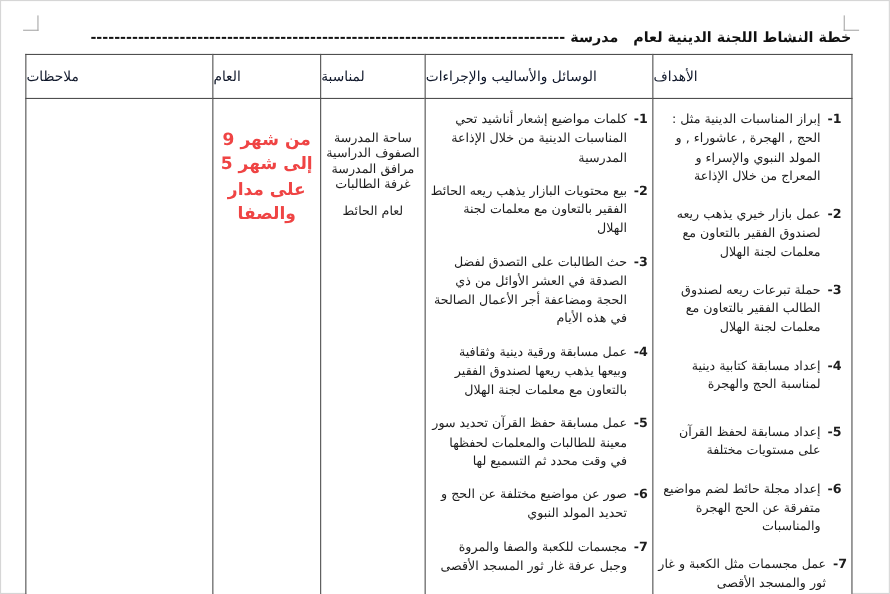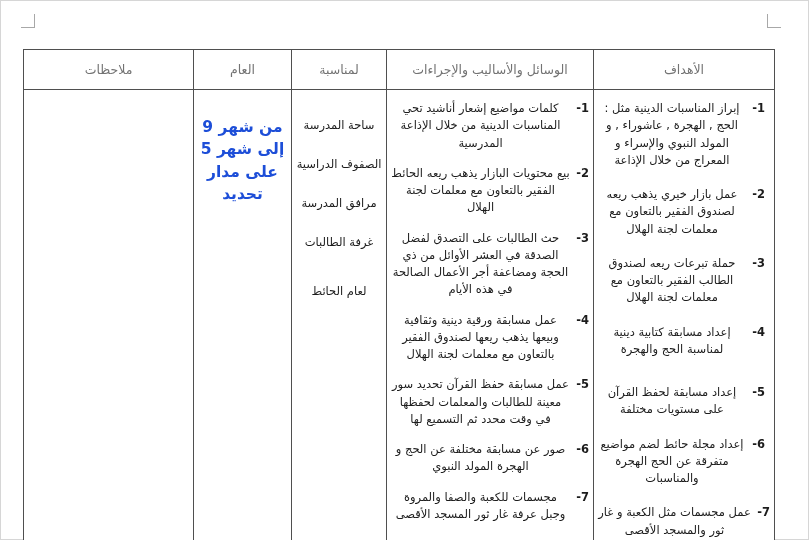--- a/index.html
+++ b/index.html
@@ -41,70 +41,70 @@
   table.plan th, table.plan td{
     border:1px solid #4f4f4f;
     padding:0;
     vertical-align:top;
     background:#fff;
   }
   table.plan th{
     height:39px;
     font-weight:normal;
     font-size:12.5px;
-    text-align:center;
+    text-align:left;
     vertical-align:middle;
-    color:#737373;
+    color:#0f172a;
   }
   .col-objectives{width:181px;}
   .col-means{width:207px;}
   .col-place{width:95px;}
   .col-time{width:98px;}
   .col-notes{width:170px;}
 
   .cell-inner{padding:10px 4px 6px 4px;direction:rtl;}
   .item{
     display:flex;
     gap:5px;
     font-size:11.5px;
     line-height:1.5;
     margin-bottom:13px;
   }
   .objectives-cell .item{margin-bottom:17px;padding-right:5px;}
   .objectives-cell .item.flush{padding-right:0;}
   .item .num{font-weight:bold;flex:0 0 auto;min-width:14px;}
-  .item .txt{flex:1 1 auto;text-align:center;}
+  .item .txt{flex:1 1 auto;text-align:right;}
 
   .time-cell{
     text-align:center;
     padding-top:26px;
     font-size:15.5px;
     font-weight:bold;
     line-height:1.45;
-    color:#1d4ed8;
+    color:#ef4444;
   }
   .place-cell{
     display:flex;flex-direction:column;
     align-items:center;
     padding-top:28px;
-    gap:25px;
     font-size:11.5px;
     text-align:center;
     justify-content:flex-end;
   }
   .notes-cell{min-height:20px;}
 </style>
 </head>
 <body>
 
 <div class="page">
 
   <div class="corner tl"></div>
   <div class="corner tr"></div>
 
+  <div class="doc-title"><span>خطة النشاط اللجنة الدينية لعام   مدرسة </span><span class="dashes">--------------------------------------------------------------------------------</span></div>
 
   <table class="plan">
     <colgroup>
       <col class="col-objectives">
         <col class="col-means">
         <col class="col-place">
         <col class="col-time">
         <col class="col-notes">
     </colgroup>
     <thead>
@@ -169,21 +169,21 @@
             <div class="item">
               <span class="num">4-</span>
               <span class="txt">عمل مسابقة ورقية دينية وثقافية وبيعها يذهب ريعها  لصندوق الفقير بالتعاون مع معلمات لجنة الهلال</span>
             </div>
             <div class="item">
               <span class="num">5-</span>
               <span class="txt">عمل مسابقة حفظ القرآن تحديد سور معينة للطالبات والمعلمات لحفظها في وقت محدد ثم التسميع لها</span>
             </div>
             <div class="item">
               <span class="num">6-</span>
-              <span class="txt">صور عن مسابقة مختلفة عن الحج و الهجرة المولد النبوي</span>
+              <span class="txt">صور عن مواضيع مختلفة عن الحج و تحديد المولد النبوي</span>
             </div>
             <div class="item">
               <span class="num">7-</span>
               <span class="txt">مجسمات للكعبة والصفا والمروة وجبل عرفة غار ثور المسجد الأقصى</span>
             </div>
           </div>
         </td>
 
         <td>
           <div class="place-cell">
@@ -193,21 +193,21 @@
             <span>غرفة الطالبات</span>
             <span style="margin-top:10px;">لعام الحائط</span>
           </div>
         </td>
 
         <td>
           <div class="time-cell">
             <div>من شهر 9</div>
             <div>إلى شهر 5</div>
             <div>على مدار</div>
-            <div>تحديد</div>
+            <div>والصفا</div>
           </div>
         </td>
 
         <td>
           <div class="cell-inner notes-cell"></div>
         </td>
 
       </tr>
     </tbody>
   </table>

